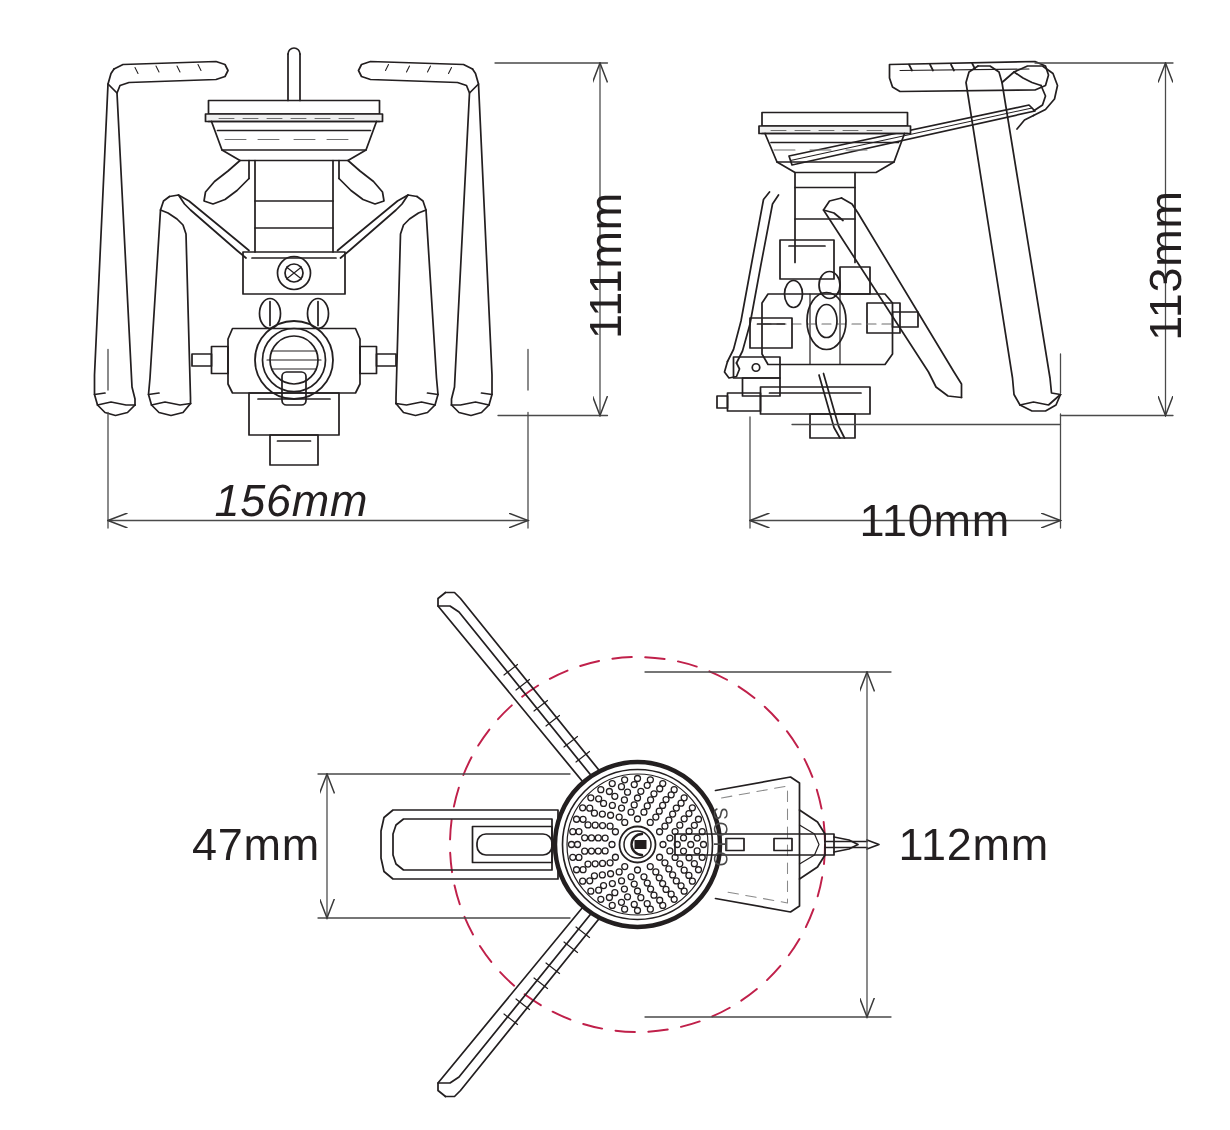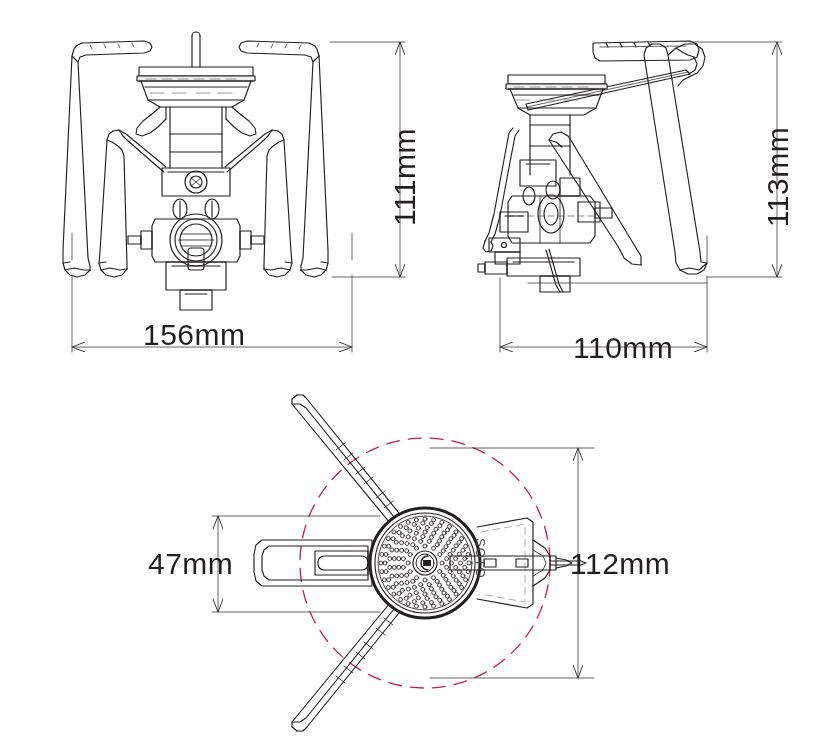--- a/index.html
+++ b/index.html
@@ -454,28 +454,28 @@
         <path d="M218,516 L218,612" marker-start="url(#arrowStart)" marker-end="url(#arrowEnd)"></path>
 
         <path d="M430,448 L594,448"></path>
         <path d="M430,678 L594,678"></path>
         <path d="M578,448 L578,678" marker-start="url(#arrowStart)" marker-end="url(#arrowEnd)"></path>
       </g>
 
     </g>
   </svg>
 
-  <div class="dim-label dim-h" style="left:143px; top:318px;">156mm</div>
+  <div class="dim-label dim-h" style="left:143px; top:318px;font-style:italic;">156mm</div>
 
   <div class="dim-label dim-v rot-ccw" style="left:345px; top:160px; width:120px; text-align:center;">111mm</div>
 
   <div class="dim-label dim-h" style="left:573px; top:331px;">110mm</div>
 
   <div class="dim-label dim-v rot-ccw" style="left:718px; top:160px; width:120px; text-align:center;">113mm</div>
 
-  <div class="dim-label dim-h" style="left:148px; top:547px;">47mm</div>
-
-  <div class="dim-label dim-h" style="left:570px; top:547px;">112mm</div>
+  <div class="dim-label dim-h" style="left:128px; top:547px;">47mm</div>
+
+  <div class="dim-label dim-h" style="left:599px; top:547px;">112mm</div>
 
   <div class="dim-label" style="left:488px; top:538px; font-size:13px; color:#4a4a4a;
               transform:rotate(90deg); transform-origin:0 0; letter-spacing:1px;">SOTO</div>
 
 </div>
 
 </body></html>

